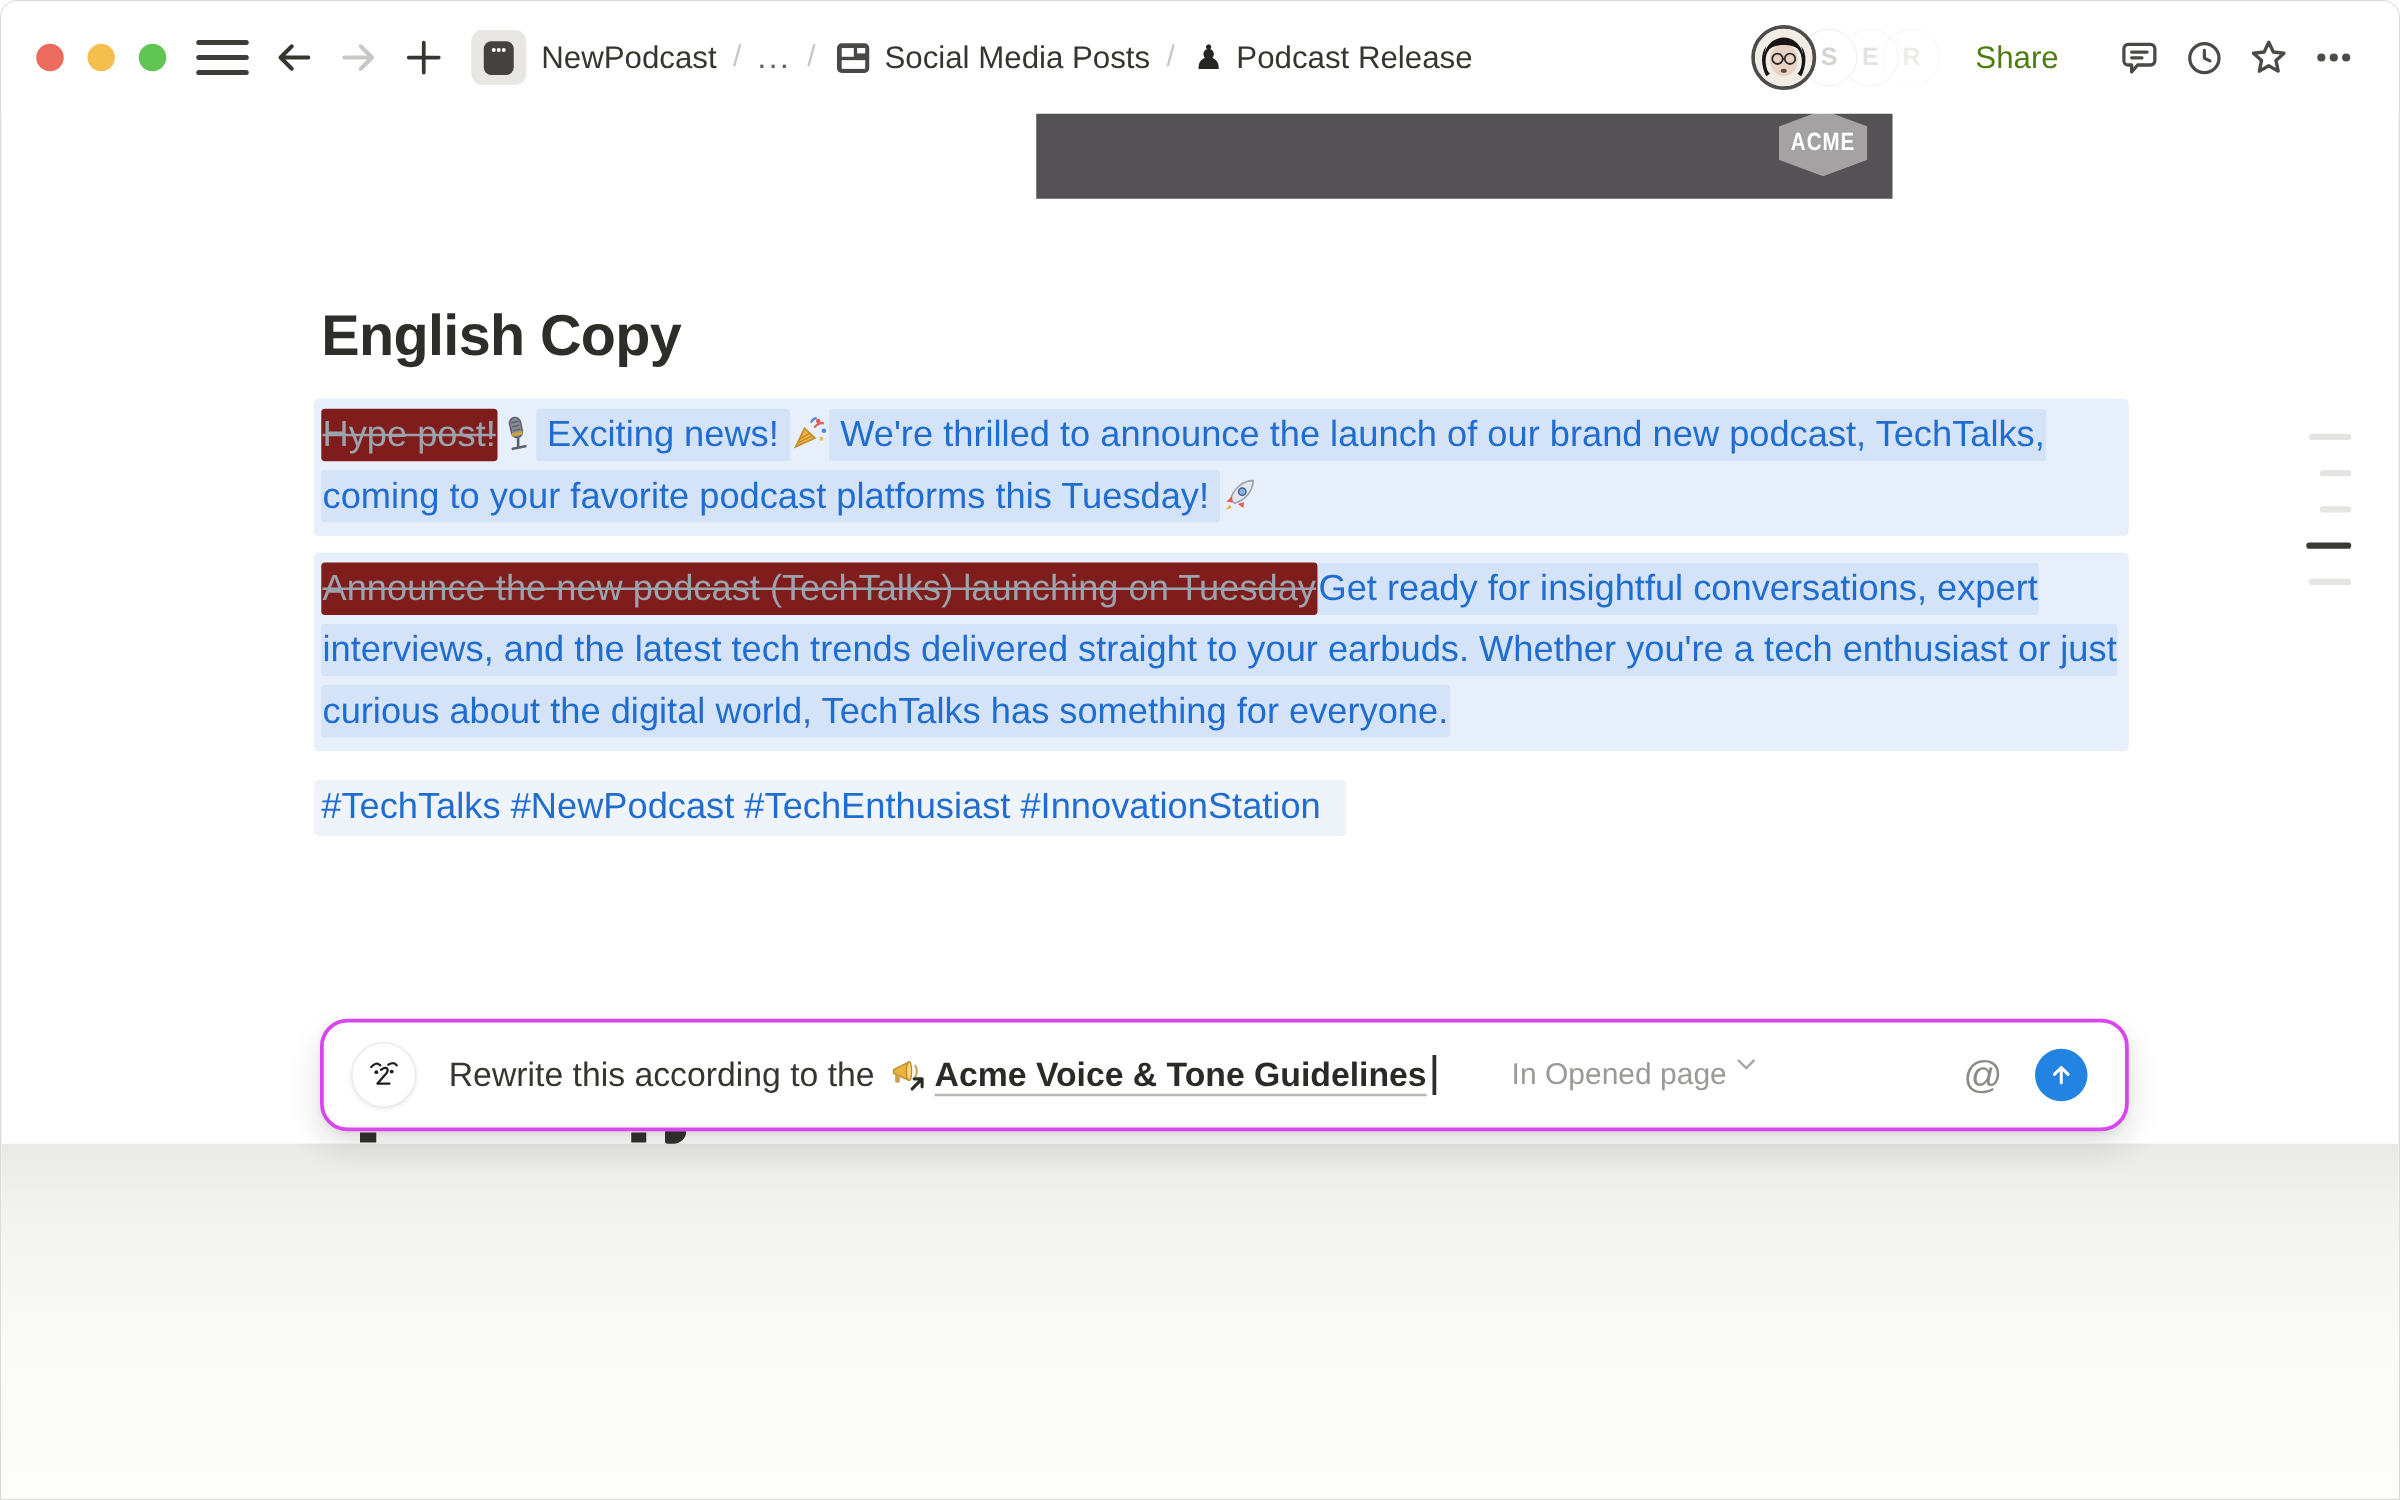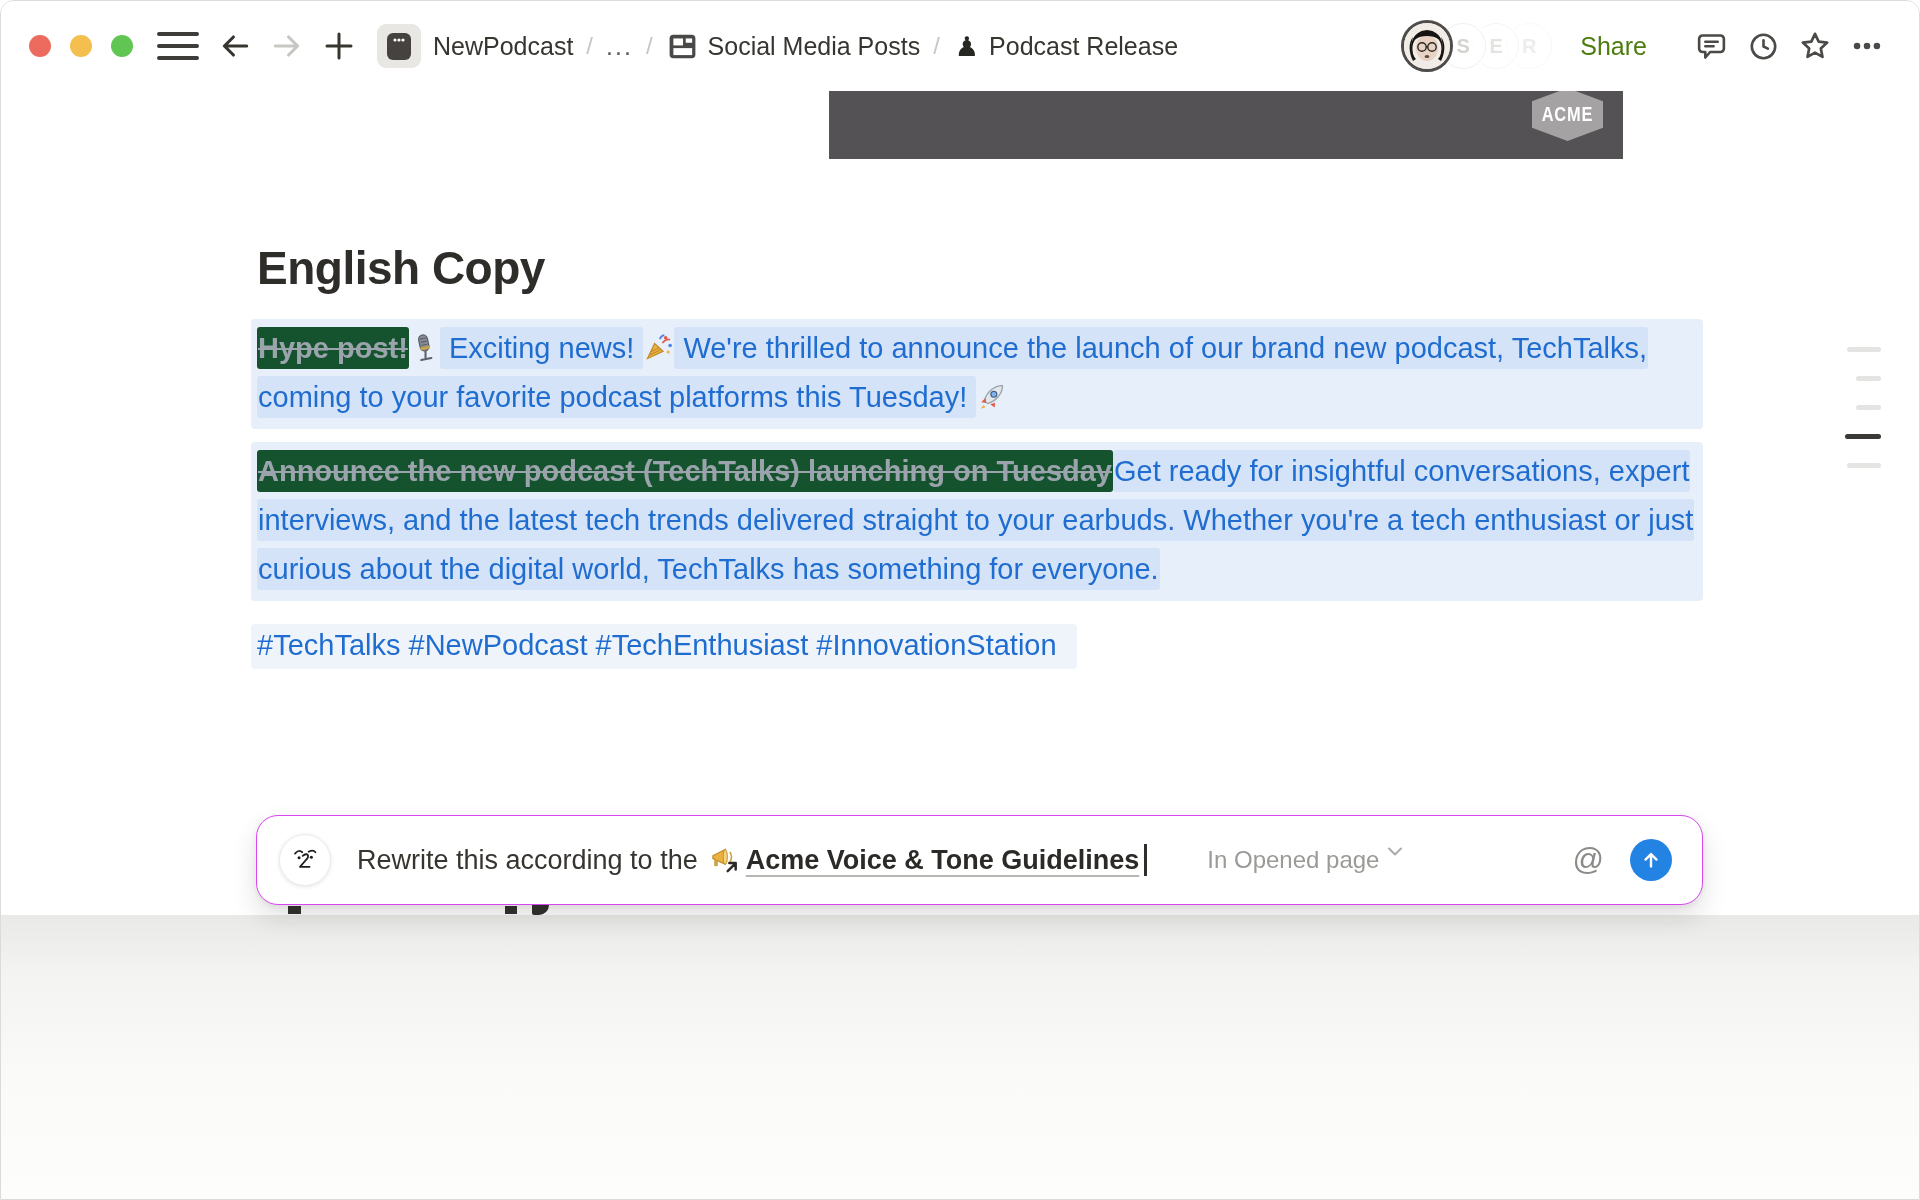--- a/index.html
+++ b/index.html
@@ -32,45 +32,45 @@
   .avatars { display:flex; align-items:center; margin-right:28px; }
   .avatar-main { width:52px; height:52px; border-radius:50%; border:3px solid #4f4d4b; background:#f3efe9; overflow:hidden; z-index:4; cursor:pointer; }
   .avatar-ltr { width:46px; height:46px; border-radius:50%; background:#fff; border:1px solid #efeeec;
     display:flex; align-items:center; justify-content:center; font-size:20px; font-weight:600; color:#cfcdca;
     margin-left:-13px; box-shadow:0 0 0 2px #fff; cursor:pointer; }
   .avatar-ltr.a1{ z-index:3; opacity:.85; } .avatar-ltr.a2{ z-index:2; opacity:.55; } .avatar-ltr.a3{ z-index:1; opacity:.35; }
   .share { font-size:25px; color:#4d7c0f; margin-right:34px; cursor:pointer; }
   .tb-ic { display:flex; align-items:center; justify-content:center; width:44px; height:44px; margin-left:8px; border-radius:6px; cursor:pointer; }
 
   
-  .banner { position:absolute; left:828px; top:88px; width:794px; height:70px; background:#545254; z-index:5; }
+  .banner { position:absolute; left:828px; top:88px; width:685px; height:70px; background:#545254; z-index:5; }
   .acme-badge {
     position:absolute; right:20px; top:-1px; width:71px; height:53px; background:#a5a2a3;
     clip-path:polygon(50% 0%, 100% 25%, 100% 75%, 50% 100%, 0% 75%, 0% 25%);
     display:flex; align-items:center; justify-content:center;
   }
   .acme-badge span { color:#fff; font-weight:700; font-size:20px; letter-spacing:1px; transform:scaleX(.82); }
 
   
   .doc { position:absolute; left:250px; top:240px; width:1452px; z-index:1; }
   .doc h1 { font-size:46px; font-weight:700; color:#2e2d2a; letter-spacing:-.5px; margin-left:6px; margin-bottom:24px; }
   .block { background:#e7effa; border-radius:4px; padding:5px 8px 7px 6px; margin-bottom:13px;
     font-size:29px; line-height:49px; cursor:text; }
-  .old { color:#9ba3ac; text-decoration:line-through; background:#14532d; border-radius:3px;
-    padding:5px 1px; box-decoration-break:clone;font-weight:bold; -webkit-box-decoration-break:clone; }
+  .old { color:#9ba3ac; text-decoration:line-through; background:#7f1d1d; border-radius:3px;
+    padding:5px 1px; box-decoration-break:clone; -webkit-box-decoration-break:clone; }
   .new { color:#1f6dd0; background:#d4e3f7; border-radius:3px; padding:5px 1px;
     box-decoration-break:clone; -webkit-box-decoration-break:clone; }
   .hashtags { display:inline-block; margin:10px 0 0 0; background:#eff4fb; border-radius:4px;
     padding:5px 20px 7px 6px; font-size:29px; color:#1f6dd0; cursor:text; }
   .emoji { display:inline-block; vertical-align:-5px; }
 
   
   .ai-card {
     position:absolute; left:255px; top:814px; width:1447px; height:90px; background:#fff;
-    border:1px solid #d946ef; border-radius:22px; z-index:6;
+    border:3px solid #d946ef; border-radius:22px; z-index:6;
     box-shadow:0 12px 26px rgba(20,20,18,.13), 0 2px 6px rgba(20,20,18,.06);
     display:flex; align-items:center; padding:0 30px 0 22px;
   }
   .ai-face { width:52px; height:52px; border-radius:50%; background:#fff; border:1px solid #ecebe9;
     box-shadow:0 1px 4px rgba(0,0,0,.10); display:flex; align-items:center; justify-content:center; margin-right:26px; flex:none; }
   .ai-prompt { font-size:27px; color:#37352f; white-space:nowrap; display:flex; align-items:center; cursor:text; }
   .mention { font-weight:700; color:#2b2a27; text-decoration:underline; text-decoration-color:#b9b7b4;
     text-decoration-thickness:1.5px; text-underline-offset:6px; margin-left:6px; cursor:pointer; }
   .caret { display:inline-block; width:3px; height:32px; background:#2f2e2b; margin-left:5px; vertical-align:-6px; }
   .scope { display:flex; align-items:flex-start; gap:8px; margin-left:60px; font-size:24px; color:#9b9a97; cursor:pointer; white-space:nowrap; }

